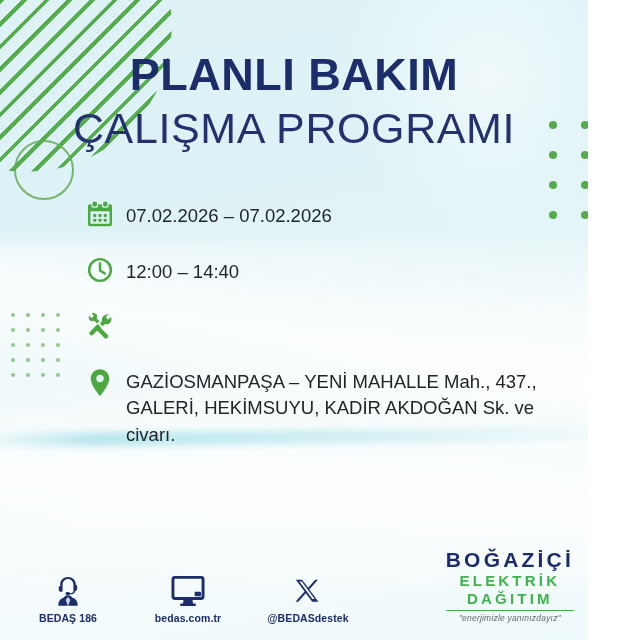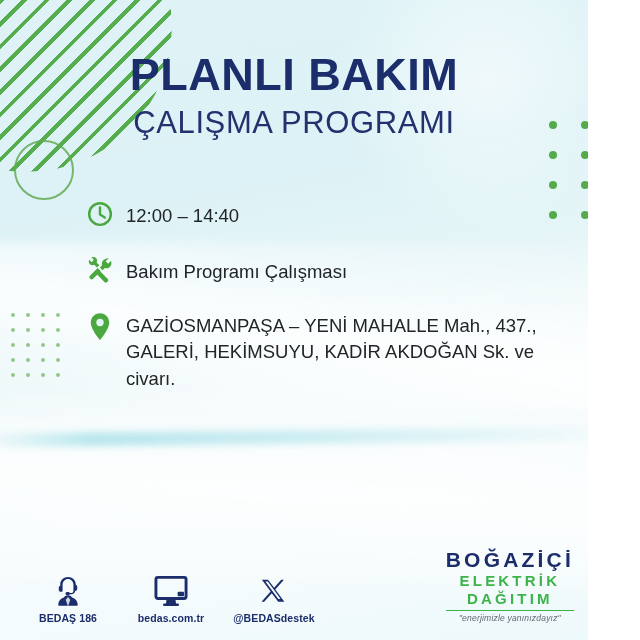--- a/index.html
+++ b/index.html
@@ -121,21 +121,21 @@
   }
   .title-main {
     font-size: 45px;
     font-weight: 800;
     letter-spacing: 0.5px;
     line-height: 1.0;
     margin: 0;
     font-family: "Liberation Sans", sans-serif;
   }
   .title-sub {
-    font-size: 31px;
+    font-size: 43px;
     font-weight: 400;
     letter-spacing: 0.6px;
     line-height: 1.0;
     margin: 10px 0 0 0;
     color: #23326f;
     font-family: "Liberation Sans", sans-serif;
   }
 
   
   .info {
@@ -173,21 +173,21 @@
     left: 0; right: 0;
     bottom: 16px;
     height: 78px;
   }
   .contacts {
     position: absolute;
     left: 26px;
     bottom: 0;
     display: flex;
     align-items: flex-end;
-    gap: 19px;
+    gap: 36px;
   }
   .contact {
     width: 84px;
     text-align: center;
     color: #1b2d6b;
   }
   .contact .cico {
     height: 38px;
     display: flex;
     align-items: flex-end;
@@ -289,20 +289,35 @@
       <i></i>
   </div>
 
   <div class="heading">
     <div class="title-main">PLANLI BAKIM</div>
     <div class="title-sub">ÇALIŞMA PROGRAMI</div>
   </div>
 
   <div class="info">
 
+    <div class="row">
+      <span class="ico">
+        <svg width="28" height="28" viewBox="0 0 24 24" aria-hidden="true">
+          <path fill="#4aa83f" d="M6.6 1.4h1.8c.5 0 .9.4.9.9v2.3c0 .5-.4.9-.9.9H6.6c-.5 0-.9-.4-.9-.9V2.3c0-.5.4-.9.9-.9zm9 0h1.8c.5 0 .9.4.9.9v2.3c0 .5-.4.9-.9.9h-1.8c-.5 0-.9-.4-.9-.9V2.3c0-.5.4-.9.9-.9z"></path>
+          <path fill="#4aa83f" d="M3.3 3.6h1.3v1.1c0 1.1.9 2 2 2h1.8c1.1 0 2-.9 2-2V3.6h3.2v1.1c0 1.1.9 2 2 2h1.8c1.1 0 2-.9 2-2V3.6h1.3c.9 0 1.6.7 1.6 1.6v15.6c0 .9-.7 1.6-1.6 1.6H3.3c-.9 0-1.6-.7-1.6-1.6V5.2c0-.9.7-1.6 1.6-1.6zm.5 6.1v10.6h16.4V9.7H3.8z"></path>
+          <rect fill="#4aa83f" x="6.2" y="12" width="2.6" height="2.6" rx=".4"></rect>
+          <rect fill="#4aa83f" x="10.7" y="12" width="2.6" height="2.6" rx=".4"></rect>
+          <rect fill="#4aa83f" x="15.2" y="12" width="2.6" height="2.6" rx=".4"></rect>
+          <rect fill="#4aa83f" x="6.2" y="16" width="2.6" height="2.6" rx=".4"></rect>
+          <rect fill="#4aa83f" x="10.7" y="16" width="2.6" height="2.6" rx=".4"></rect>
+          <rect fill="#4aa83f" x="15.2" y="16" width="2.6" height="2.6" rx=".4"></rect>
+        </svg>
+      </span>
+      <span class="txt">07.02.2026 – 07.02.2026</span>
+    </div>
 
     <div class="row">
       <span class="ico">
         <svg width="28" height="28" viewBox="0 0 24 24" aria-hidden="true">
           <circle cx="12" cy="12" r="9.3" fill="none" stroke="#4aa83f" stroke-width="2.1"></circle>
           <path d="M12 6.3v6.1l4.1 2.6" fill="none" stroke="#4aa83f" stroke-width="2.1" stroke-linecap="round" stroke-linejoin="round"></path>
         </svg>
       </span>
       <span class="txt">12:00 – 14:40</span>
     </div>
@@ -312,21 +327,20 @@
         <svg width="28" height="28" viewBox="0 0 24 24" aria-hidden="true">
           <path fill="#4aa83f" d="M17.9 2.3c-2.4 0-4.3 1.9-4.3 4.3 0 .5.1 1 .2 1.4l-1.9 1.9 2.3 2.3 1.9-1.9c.4.1.9.2 1.4.2 2.4 0 4.3-1.9 4.3-4.3 0-.7-.2-1.4-.5-2l-2.4 2.4-2-2 2.4-2.4c-.5-.3-1.1-.4-1.4.1z"></path>
           <path fill="#4aa83f" d="M10.6 11.6l2.3 2.3 5.6 5.6c.7.7.7 1.8 0 2.4l-.3.3c-.7.7-1.8.7-2.4 0l-5.6-5.6-2.3-2.3 2.7-2.7z"></path>
           <path fill="#4aa83f" d="M2.4 3.3l2.1-2.1 6.6 6.6-2.1 2.1L2.4 3.3z" opacity="0"></path>
           <path fill="#4aa83f" d="M20.2 3.4L9.4 14.2l-2.3-2.3L17.9 1.1c.9-.1 1.7.2 2.3.8.6.6.9 1.1 0 1.5z" opacity="0"></path>
           <path fill="#4aa83f" d="M4.9 1.8l3.2 3.2-1.3 1.3-1.4-.5.1 1.6 8.3 8.3-2.3 2.3-8.3-8.3-1.6-.1.5 1.4L.8 12.2l-.1-.1 4.2-10.3z" opacity="0"></path>
           <path fill="#4aa83f" d="M6.1 19.6c-.7.7-1.8.7-2.4 0l-.3-.3c-.7-.7-.7-1.8 0-2.4l6.6-6.6 2.7 2.7-6.6 6.6z"></path>
           <path fill="#4aa83f" d="M2.8 3.3c-.7 1.2-.5 2.8.5 3.8 1 1 2.6 1.2 3.8.5l2.3 2.3 2-2-2.3-2.3c.7-1.2.5-2.8-.5-3.8C7.6.8 6 .6 4.8 1.3l2 2-2 2-2-2z"></path>
         </svg>
       </span>
-      <span class="txt">Bakım Programı Çalışması</span>
     </div>
 
     <div class="row addr">
       <span class="ico">
         <svg width="28" height="30" viewBox="0 0 24 26" aria-hidden="true">
           <path fill="#4aa83f" d="M12 1.1c-4.4 0-8 3.6-8 8 0 5.9 8 15.3 8 15.3s8-9.4 8-15.3c0-4.4-3.6-8-8-8z"></path>
           <circle cx="12" cy="9.1" r="3.2" fill="#e3f4f8"></circle>
         </svg>
       </span>
       <span class="txt">GAZİOSMANPAŞA – YENİ MAHALLE Mah., 437., GALERİ, HEKİMSUYU, KADİR AKDOĞAN Sk. ve civarı.</span>

